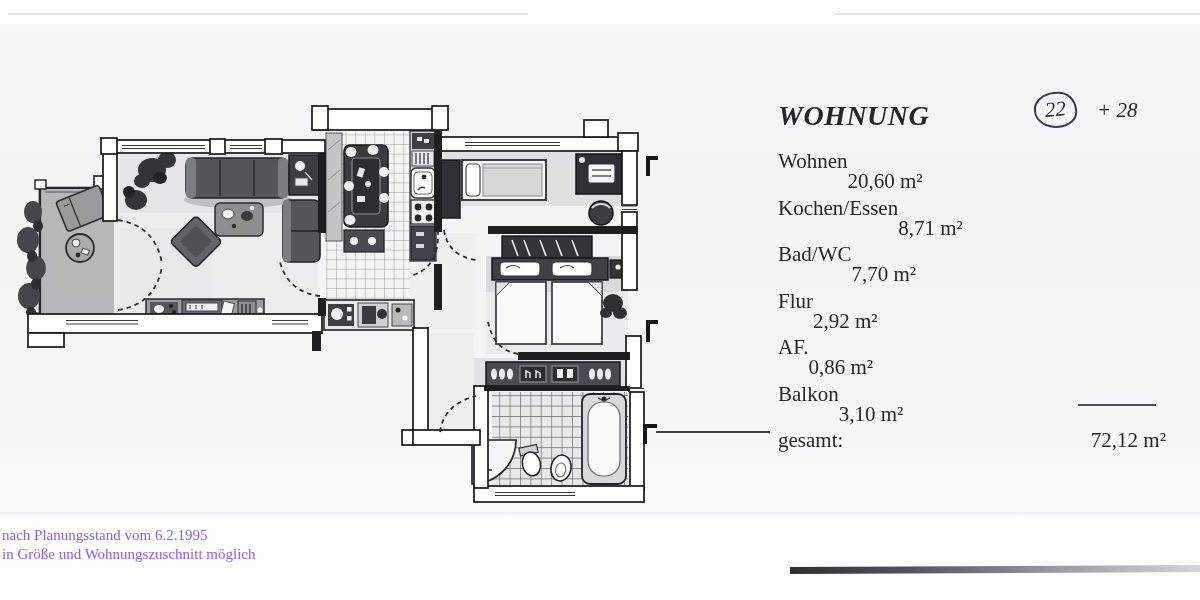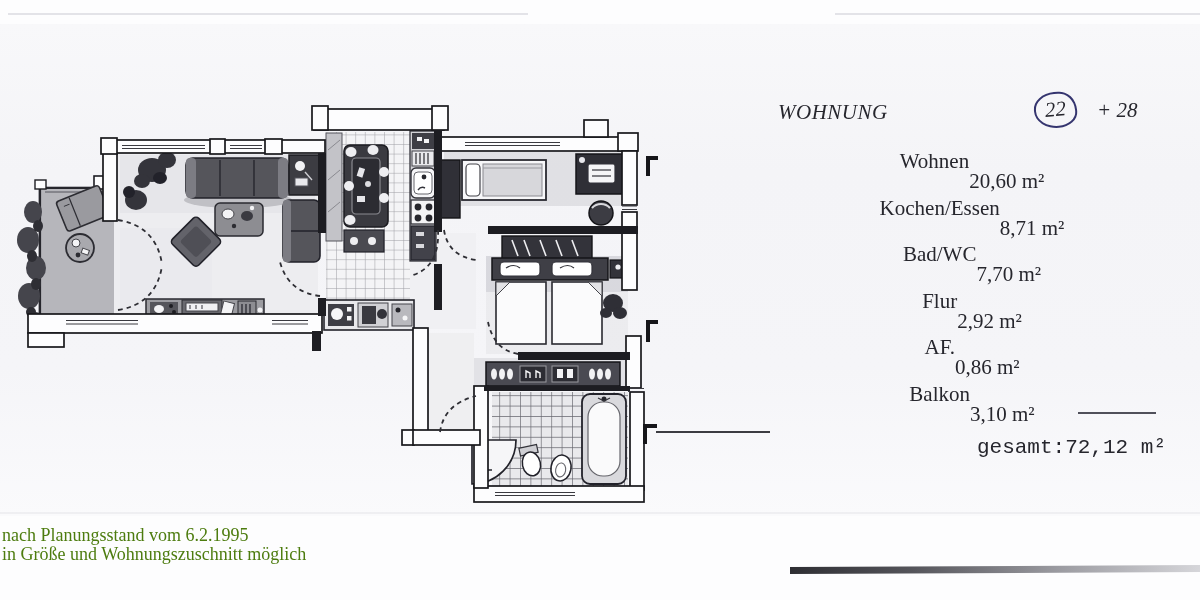--- a/index.html
+++ b/index.html
@@ -20,37 +20,37 @@
   .scan-bar{
     position:absolute;left:790px;top:566px;width:410px;height:7px;
     background:linear-gradient(90deg,#2e2e33 0%,#55555b 30%,#9a9aa0 65%,#d6d6da 100%);
     transform:rotate(-0.25deg);
   }
   .plan{position:absolute;left:15px;top:95px;width:665px;height:420px;}
 
   .panel{position:absolute;left:778px;top:100px;width:388px;}
   .panel-header{position:relative;height:44px;}
   .panel-title{
-    font-size:21px;font-weight:normal;font-style:italic;letter-spacing:.5px;
+    font-size:28px;font-weight:bold;font-style:italic;letter-spacing:.5px;
   }
   .unit-group{position:absolute;left:256px;top:-8px;font-style:italic;font-size:21px;display:flex;align-items:center;}
   .unit-circle{
     display:inline-block;padding:3px 9px 4px 9px;
     border:2px solid var(--circle,#35356f);
     border-radius:55% 45% 50% 60% / 50% 60% 45% 55%;
     transform:rotate(-5deg);
   }
   .unit-suffix{margin-left:20px;}
   .rows{position:absolute;left:0;top:48px;width:388px;}
-  .row{display:flex;justify-content:center;font-size:21px;line-height:26.6px;}
+  .row{display:flex;justify-content:flex-start;font-size:21px;line-height:26.6px;}
   .row .val{text-align:right;white-space:pre;margin-top:20px;}
-  .total-row{position:absolute;left:0;top:336px;width:388px;display:flex;justify-content:flex-end;font-size:21px;font-family:Liberation Mono, monospace;}
+  .total-row{position:absolute;left:0;top:328px;width:388px;display:flex;justify-content:space-between;font-size:21px;}
   .total-sep{position:absolute;right:10px;top:-24px;width:78px;height:2px;background:#50505a;}
   .leader{position:absolute;left:656px;top:431px;width:114px;height:2px;background:#3c3c42;}
-  .footnotes{position:absolute;left:2px;top:526px;font-size:18px;line-height:18.5px;color:#4d7c0f;}
+  .footnotes{position:absolute;left:2px;top:526px;font-size:15px;line-height:18.5px;color:#8b5cf6;}
 </style>
 </head>
 <body>
 
 <div class="scan-band"></div>
 <div class="scan-line l1"></div>
 <div class="scan-line l2"></div>
 <div class="scan-line l3"></div>
 <div class="scan-bar"></div>
 

